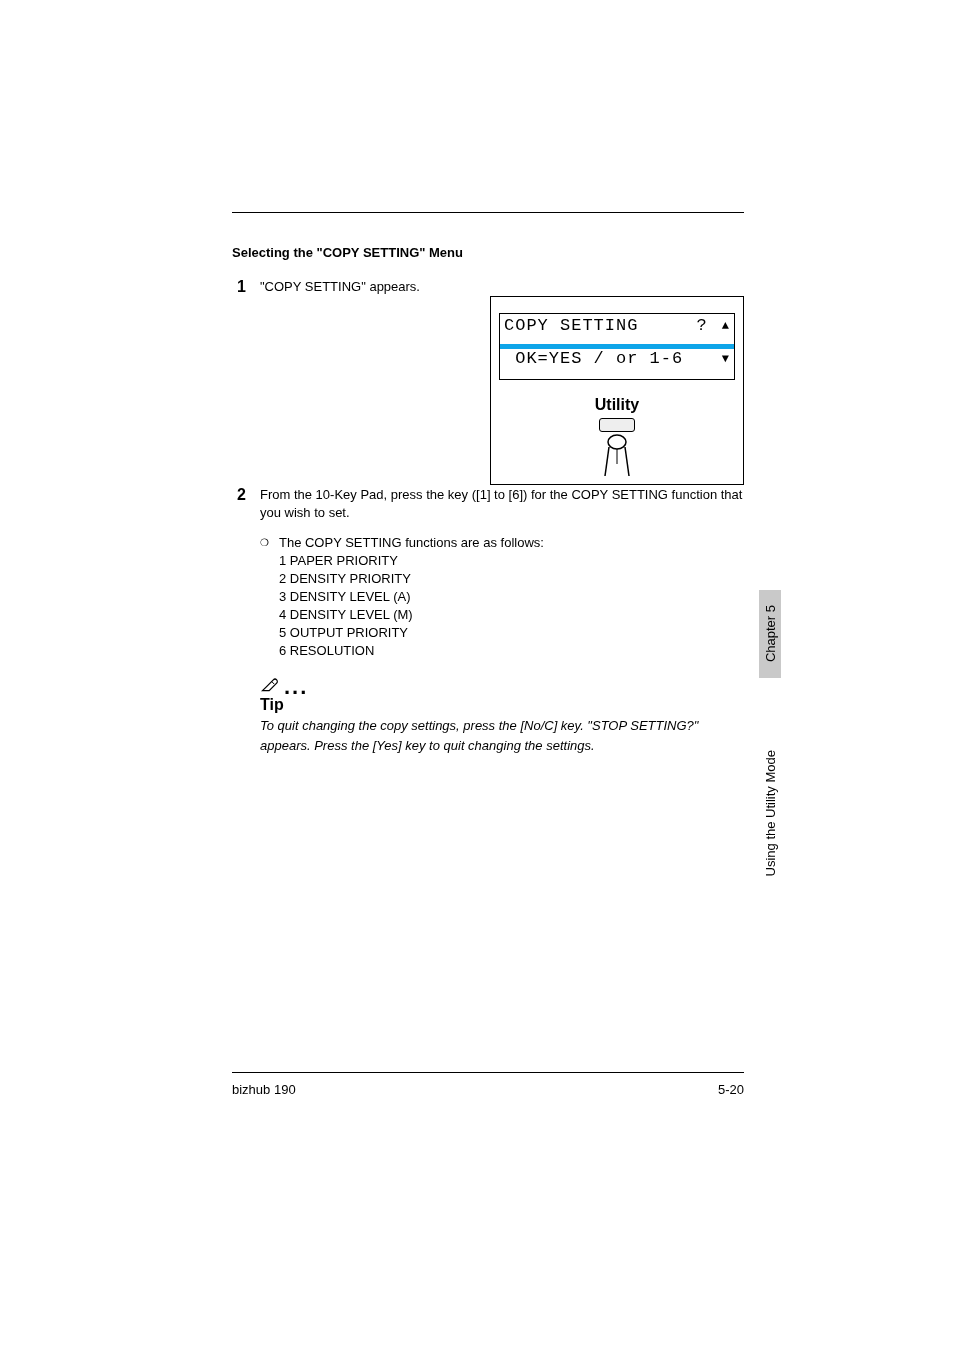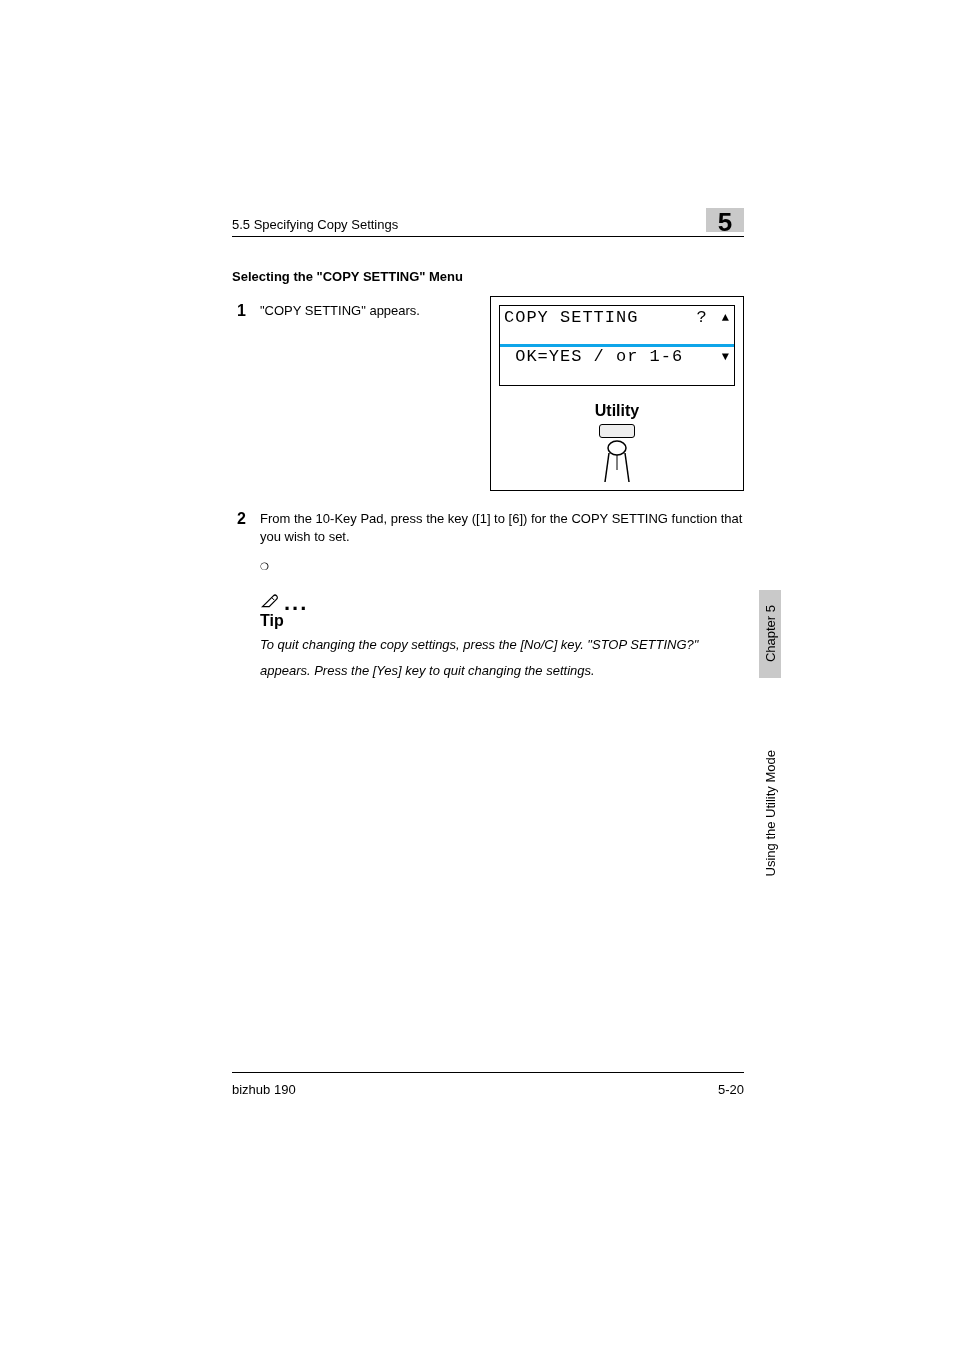--- a/index.html
+++ b/index.html
@@ -17,24 +17,24 @@
   .step-num { font-size: 16px; font-weight: bold; min-width: 14px; text-align: right; line-height: 18px; }
   .step-body { font-size: 13px; line-height: 18px; flex: 1; }
   .step1-body { width: 220px; }
   .sub { display: flex; gap: 10px; margin-top: 12px; }
   .bullet { font-size: 10px; line-height: 18px; }
   .sub-lines { font-size: 13px; line-height: 18px; }
   .tip-block { margin-top: 14px; margin-left: 0; }
   .tip-icon-row { display: flex; align-items: flex-end; gap: 4px; font-size: 18px; }
   .dots { font-size: 22px; font-weight: bold; letter-spacing: 2px; line-height: 10px; position: relative; top: -2px; }
   .tip-label { font-size: 16px; font-weight: bold; margin-top: 2px; }
-  .tip-text { font-size: 13px; font-style: italic; line-height: 26px; margin-top: 2px; }
+  .tip-text { font-size: 13px; font-style: italic; line-height: 20px; margin-top: 2px; }
 
   
-  .figure { position: absolute; left: 490px; top: 296px; width: 254px; border: 1.5px solid #000; padding: 8px 8px 6px 8px; }
+  .figure { position: absolute; left: 490px; top: 296px; width: 254px; border: 1.5px solid #000; padding: 16px 8px 6px 8px; }
   .lcd { border: 1px solid #000; padding: 2px 4px 2px 4px; font-family: "Courier New", monospace; font-size: 17px; line-height: 20px; letter-spacing: 1px; position: relative; }
   .lcd-row { display: flex; justify-content: space-between; align-items: center; white-space: pre; }
   .tri { font-size: 12px; }
   .utility-label { text-align: center; font-size: 16px; font-weight: bold; margin-top: 16px; font-family: Arial, Helvetica, sans-serif; }
   .utility-key { margin: 4px auto 0 auto; width: 36px; height: 14px; border: 1.5px solid #000; border-radius: 3px; background: #eee; }
   .finger { display: block; margin: 2px auto 0 auto; }
 
   
   .side { position: absolute; right: 173px; top: 590px; width: 22px; height: 300px; }
   .side-chapter { width: 22px; height: 88px; background: #c9c9c9; display: flex; align-items: center; justify-content: center; }
@@ -46,26 +46,20 @@
   .footer { position: absolute; left: 232px; top: 1082px; width: 512px; display: flex; justify-content: space-between; font-size: 13px; }
 
   svg.hand-icon { width: 20px; height: 20px; }
 </style>
 </head>
 <body>
 
 <div class="page">
 
   <div class="content">
-    <div class="header-row">
-      <span class="running-head">5.5 Specifying Copy Settings</span>
-      <div class="chapter-box">
-        <span class="chapter-num">5</span>
-      </div>
-    </div>
     <hr class="hr-top">
 
     <div class="section-title">Selecting the "COPY SETTING" Menu</div>
 
     <div class="steps">
 
       <div class="step">
         <div class="step-num">1</div>
         <div class="step-body step1-body">
           <div>"COPY SETTING" appears.</div>
@@ -74,20 +68,29 @@
 
       <div style="height: 172px;"></div>
 
       <div class="step">
         <div class="step-num">2</div>
         <div class="step-body">
           <div>From the 10-Key Pad, press the key ([1] to [6]) for the COPY SETTING function that you wish to set.</div>
 
           <div class="sub">
             <div class="bullet">❍</div>
+            <div class="sub-lines">
+              <div>The COPY SETTING functions are as follows:</div>
+              <div>1 PAPER PRIORITY</div>
+              <div>2 DENSITY PRIORITY</div>
+              <div>3 DENSITY LEVEL (A)</div>
+              <div>4 DENSITY LEVEL (M)</div>
+              <div>5 OUTPUT PRIORITY</div>
+              <div>6 RESOLUTION</div>
+            </div>
           </div>
 
           <div class="tip-block">
             <div class="tip-icon-row">
               <svg class="hand-icon" viewBox="0 0 24 24">
                 <path fill="none" stroke="#000" stroke-width="1.5" d="M3 20 L7 16 L16 7 C17 6 19 6 20 7 C21 8 21 10 20 11 L11 20 L3 20 Z"></path>
                 <path fill="none" stroke="#000" stroke-width="1.2" d="M14 9 L17 12"></path>
               </svg>
               <span class="dots">...</span>
             </div>
@@ -103,21 +106,21 @@
 
   <div class="figure">
     <div class="lcd">
       <div class="lcd-row">
         <span>COPY SETTING</span>
         <span style="display:flex; gap:14px; align-items:center;">
           <span>?</span>
           <span class="tri">▲</span>
         </span>
       </div>
-      <div class="lcd-row" style="border-top:3px solid #0ea5e9; margin:16px -4px; padding:0 4px;">
+      <div class="lcd-row" style="border-top:5px solid #0ea5e9; margin:8px -4px; padding:0 4px;">
         <span> OK=YES / or 1-6</span>
         <span class="tri">▼</span>
       </div>
     </div>
     <div class="utility-label">Utility</div>
     <div class="utility-key"></div>
     <svg class="finger" width="40" height="44" viewBox="0 0 40 44">
       <ellipse cx="20" cy="8" rx="9" ry="7" fill="none" stroke="#000" stroke-width="1.5"></ellipse>
       <path d="M12 13 L8 42" fill="none" stroke="#000" stroke-width="1.5"></path>
       <path d="M28 13 L32 42" fill="none" stroke="#000" stroke-width="1.5"></path>

